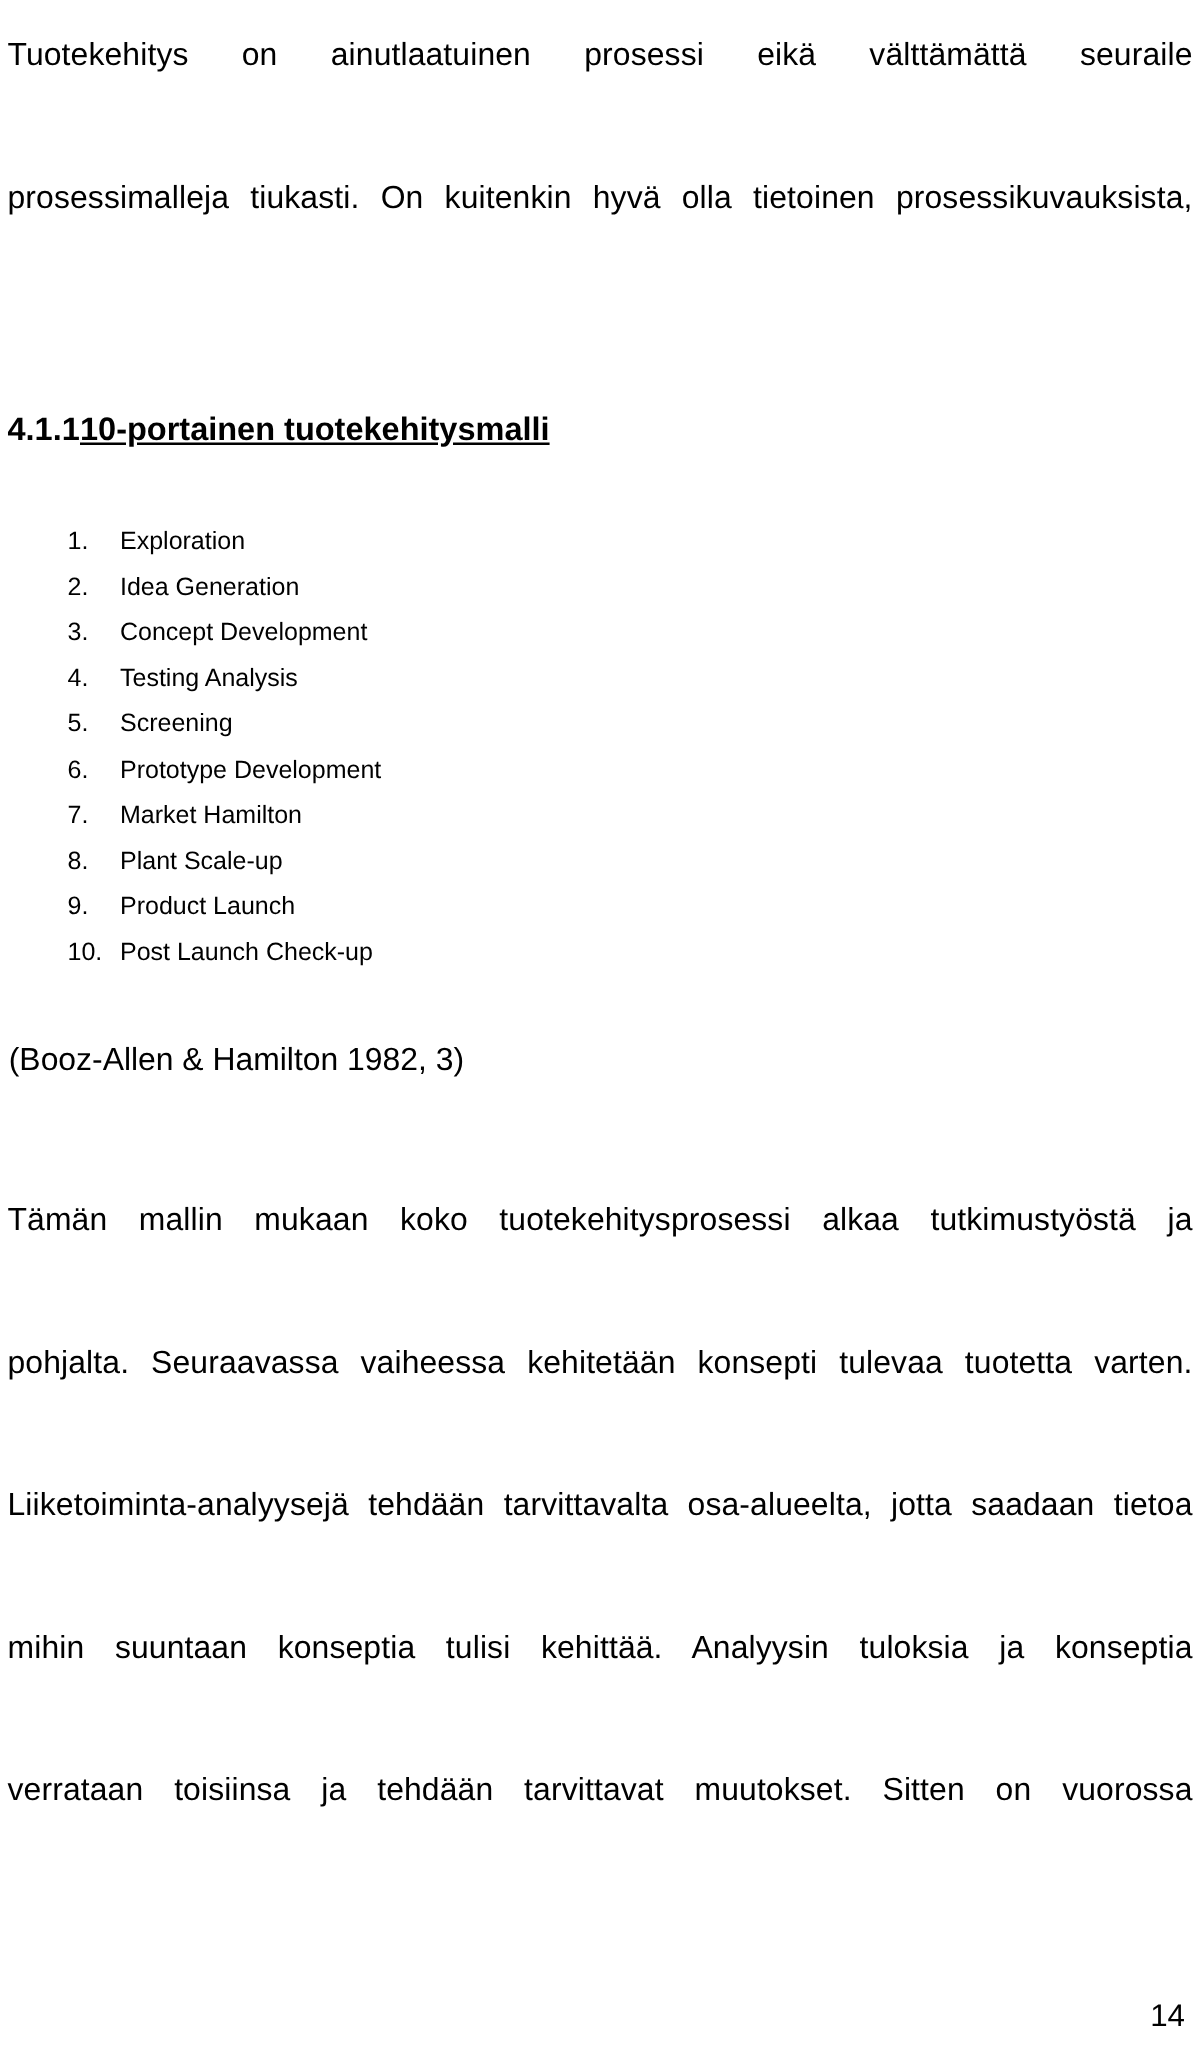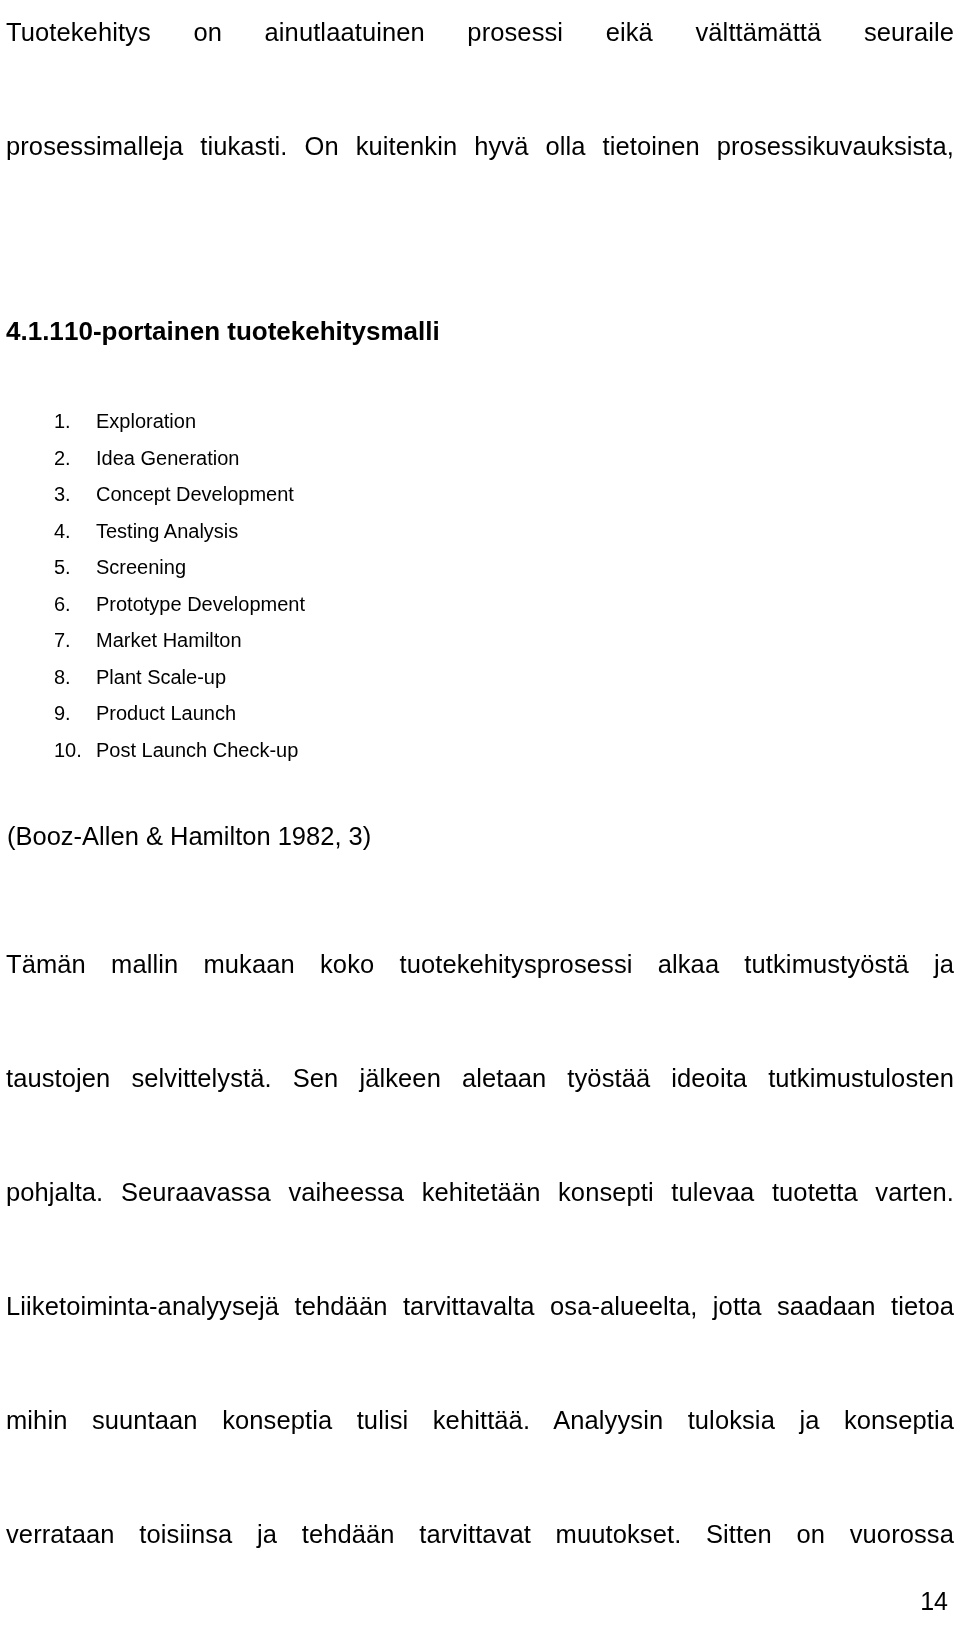--- a/index.html
+++ b/index.html
@@ -43,39 +43,40 @@
   .jl:after {
     content: "";
     display: inline-block;
     width: 100%;
   }
   .jl.no-stretch:after {
     content: none;
   }
 
   .intro-par {
-    margin-top: 0;
+    margin-top: 12px;
     padding-top: 4px;
   }
 
   
   .heading {
     font-size: 26px;
     font-weight: bold;
     margin: 0;
     padding: 0;
     display: flex;
     align-items: baseline;
   }
   .heading .num {
     width: 58px;
     flex: 0 0 auto;
   }
   .heading .ttl {
     flex: 1 1 auto;
+    text-decoration: underline;
   }
 
   .spacer-before-heading { height: 84px; }
   .spacer-after-heading  { height: 56px; }
   .spacer-after-list     { height: 50px; }
   .spacer-after-cite     { height: 82px; }
 
   
   ol.steps {
     list-style: none;
@@ -176,21 +177,20 @@
   </ol>
 
   <div class="spacer-after-list"></div>
 
   <p class="citation">(Booz-Allen &amp; Hamilton 1982, 3)</p>
 
   <div class="spacer-after-cite"></div>
 
   <div class="body-par">
     <span class="jl">Tämän mallin mukaan koko tuotekehitysprosessi alkaa tutkimustyöstä ja</span>
-    <span class="jl">taustojen selvittelystä. Sen jälkeen aletaan työstää ideoita tutkimustulosten</span>
     <span class="jl">pohjalta. Seuraavassa vaiheessa kehitetään konsepti tulevaa tuotetta varten.</span>
     <span class="jl">Liiketoiminta-analyysejä tehdään tarvittavalta osa-alueelta, jotta saadaan tietoa</span>
     <span class="jl">mihin suuntaan konseptia tulisi kehittää. Analyysin tuloksia ja konseptia</span>
     <span class="jl">verrataan toisiinsa ja tehdään tarvittavat muutokset. Sitten on vuorossa</span>
 
   </div>
 
   <div class="page-number">14</div>
 
 </div>

